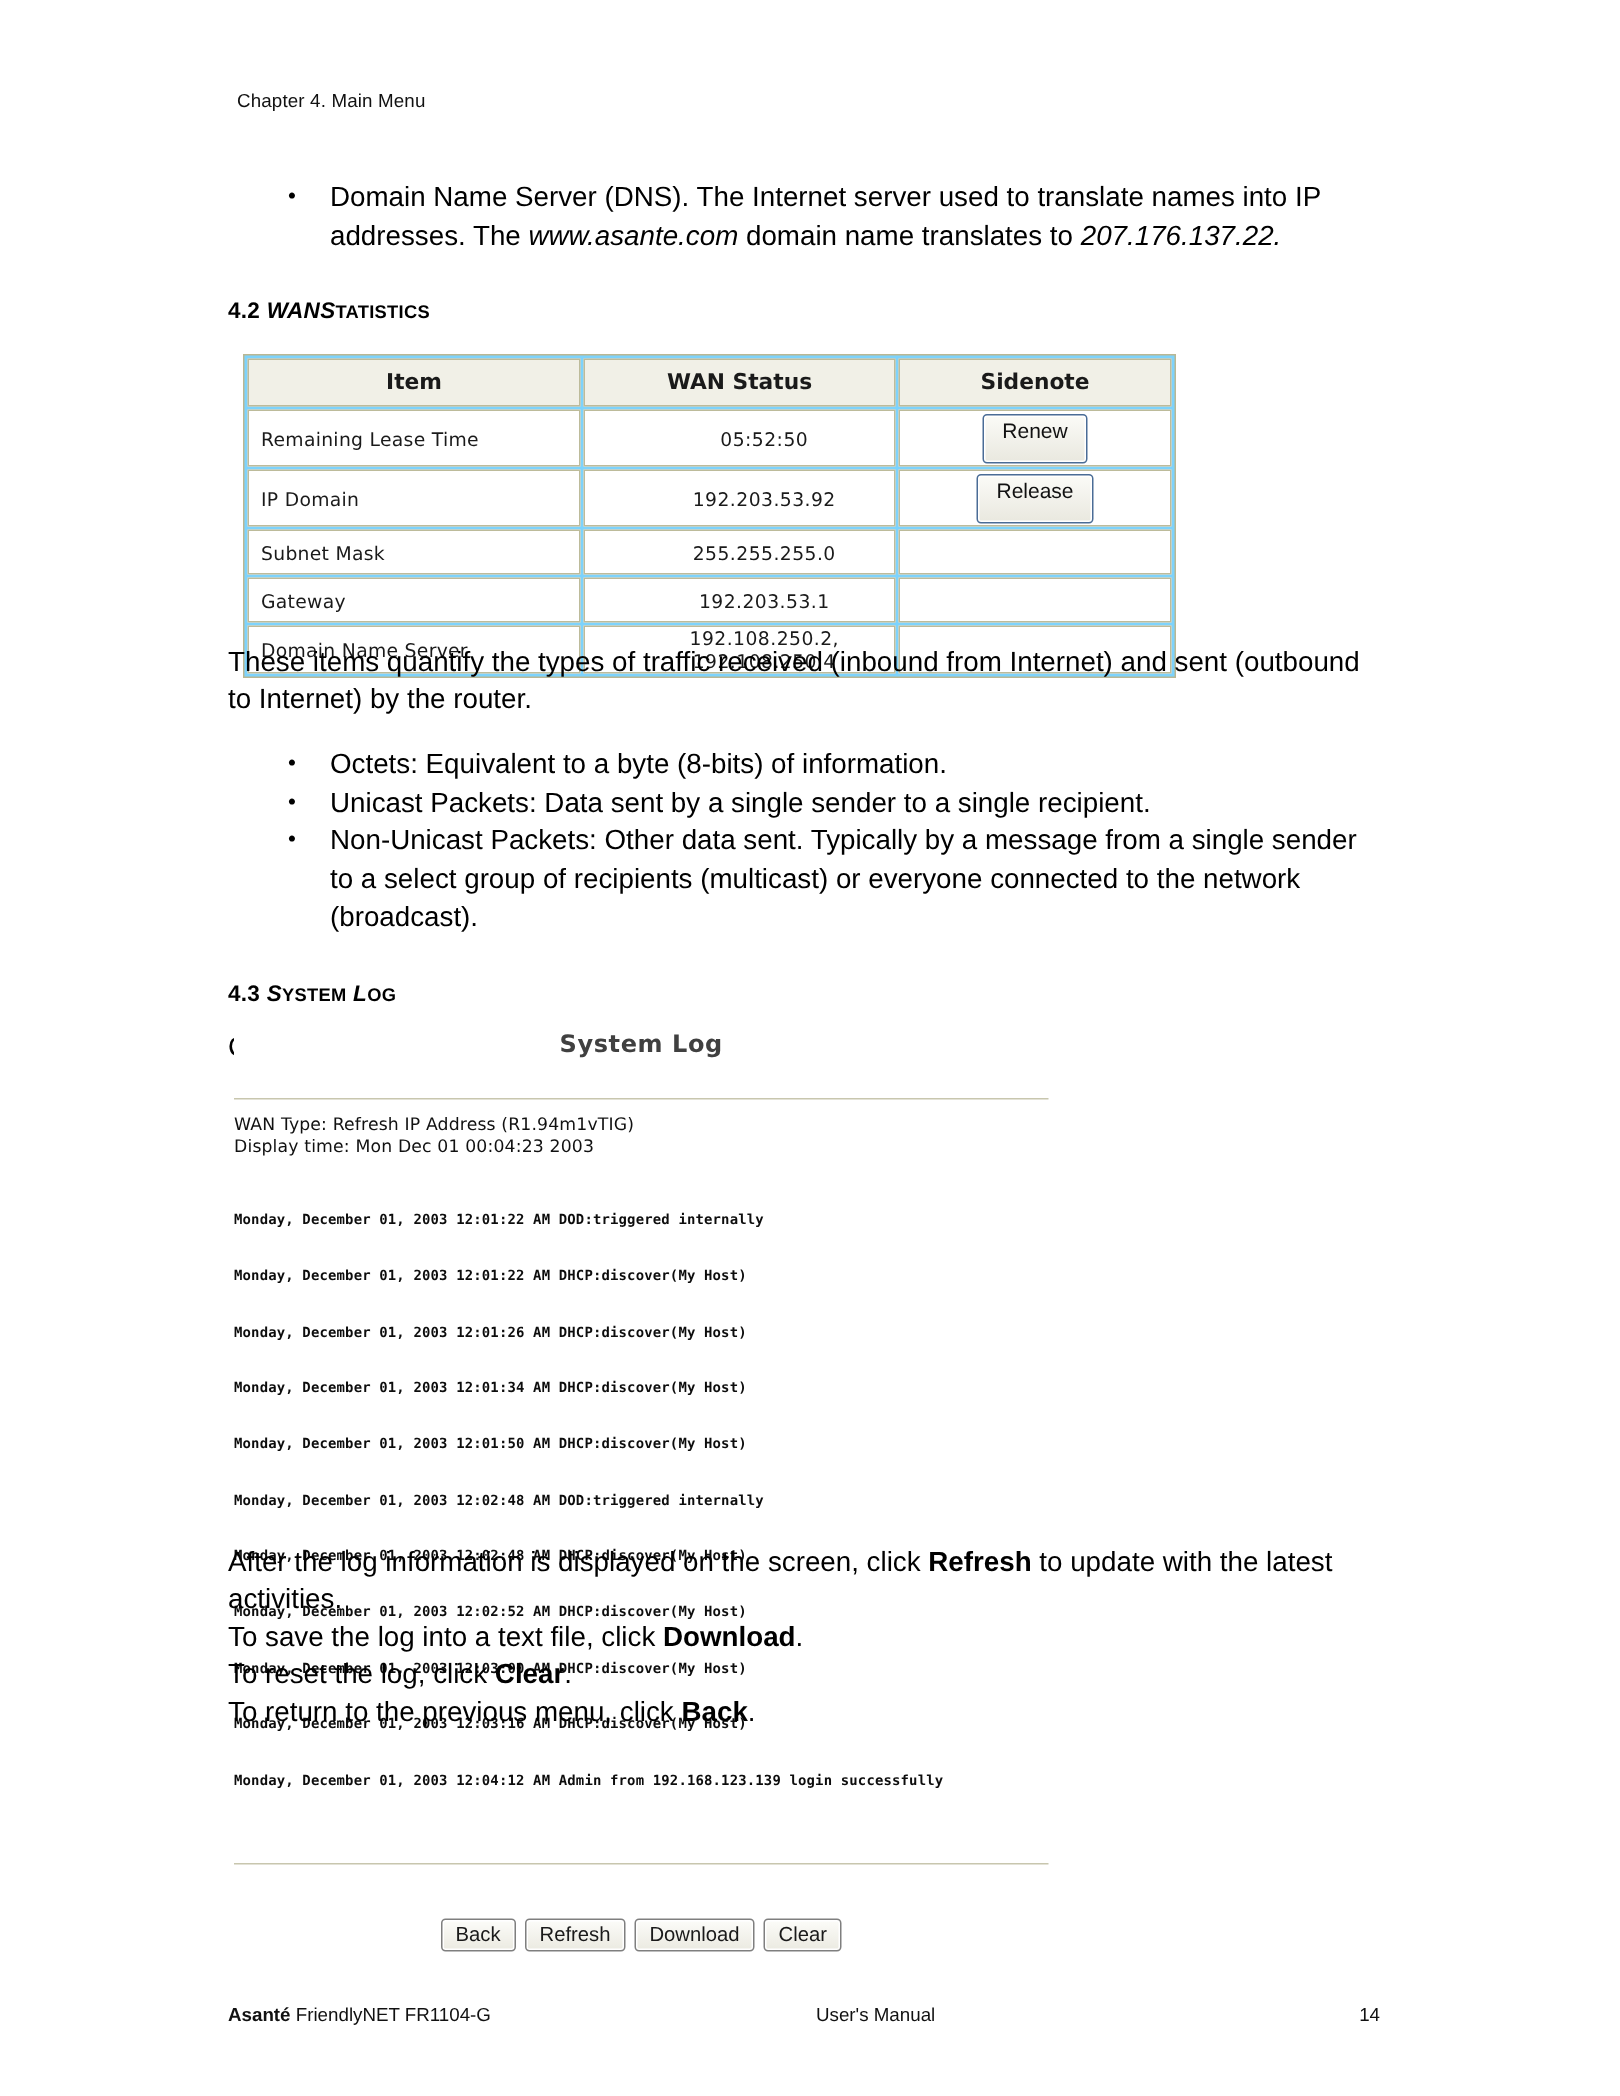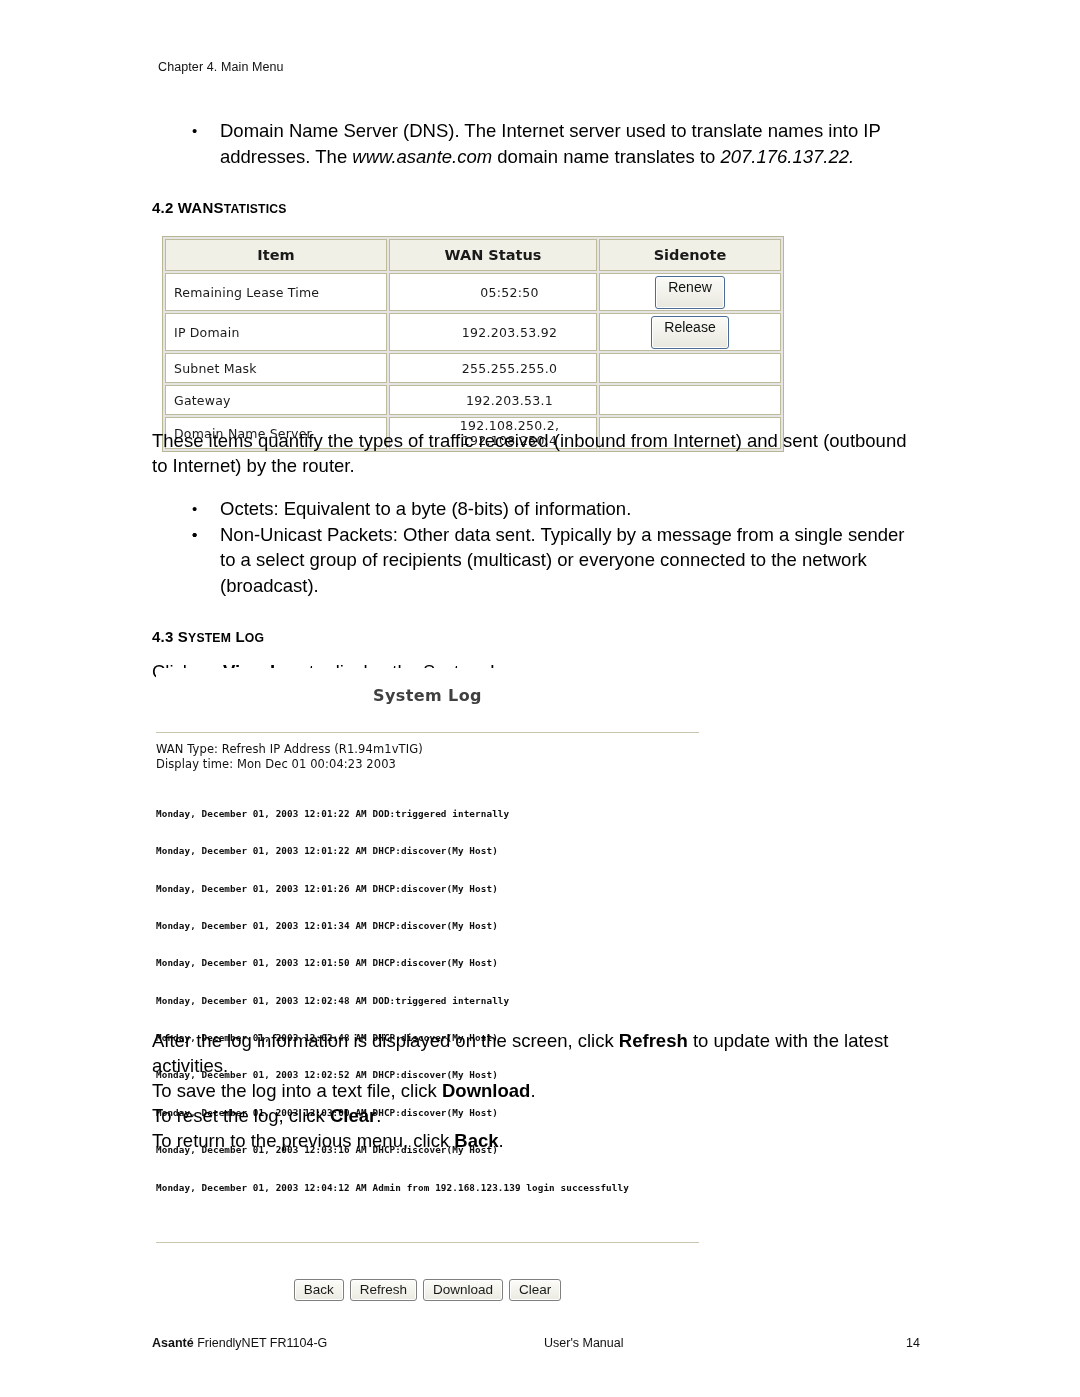--- a/index.html
+++ b/index.html
@@ -70,38 +70,38 @@
   .spacer-30 { height: 30px; }
 
   
   .section-head {
     font-size: 15px;
     font-weight: bold;
     letter-spacing: 0.2px;
     color: #000;
   }
   .section-head .num { font-size: 15px; }
-  .section-head .sc-first { font-size: 15px; }
+  .section-head .sc-first { font-size: 15px; font-style: italic; }
   .section-head .sc-rest { font-size: 12.2px; }
 
   em.ital { font-style: italic; }
   strong.bd { font-weight: bold; }
 
   
   .wan-table-wrap {
     position: absolute;
     left: 162px;
     top: 236px;
     width: 618px;
   }
   table.wan {
     border-collapse: separate;
     border-spacing: 2px;
     width: 618px;
-    background: #e5e5e5;
+    background: #7dd3fc;
     border: 1px solid #b9b793;
     table-layout: fixed;
     font-family: "DejaVu Sans", "Liberation Sans", sans-serif;
   }
   table.wan th, table.wan td {
     border: 1px solid #bdbb9a;
     font-size: 12.5px;
     color: #1a1a1a;
     padding: 0;
     height: 28px;
@@ -297,21 +297,21 @@
   <div class="content" style="top:428px;">
     <p class="body">These items quantify the types of traffic received (inbound from Internet) and sent (outbound to Internet) by the router.</p>
 
     <div class="spacer-18"></div>
 
     <ul class="bullets">
       <li>
         <span class="dot">•</span><span>Octets: Equivalent to a byte (8-bits) of information.</span>
       </li>
       <li>
-        <span class="dot">•</span>
+        <span class="dot">•</span><span>Unicast Packets: Data sent by a single sender to a single recipient.</span>
       </li>
       <li>
         <span class="dot">•</span><span>Non-Unicast Packets: Other data sent. Typically by a message from a single sender to a select group of recipients (multicast) or everyone connected to the network (broadcast).</span>
       </li>
     </ul>
 
     <div class="spacer-30"></div>
 
     <div class="section-head"><span class="num">4.3</span> <span class="sc-first">S</span><span class="sc-rest">YSTEM</span> <span class="sc-first">L</span><span class="sc-rest">OG</span></div>
 

